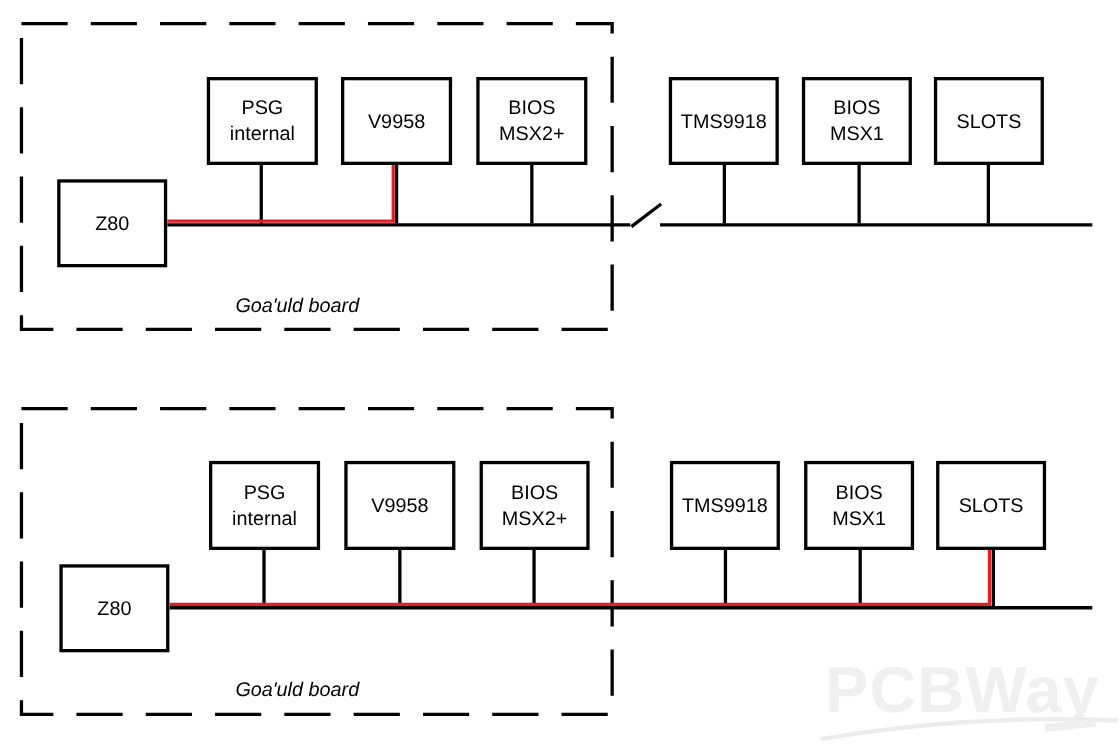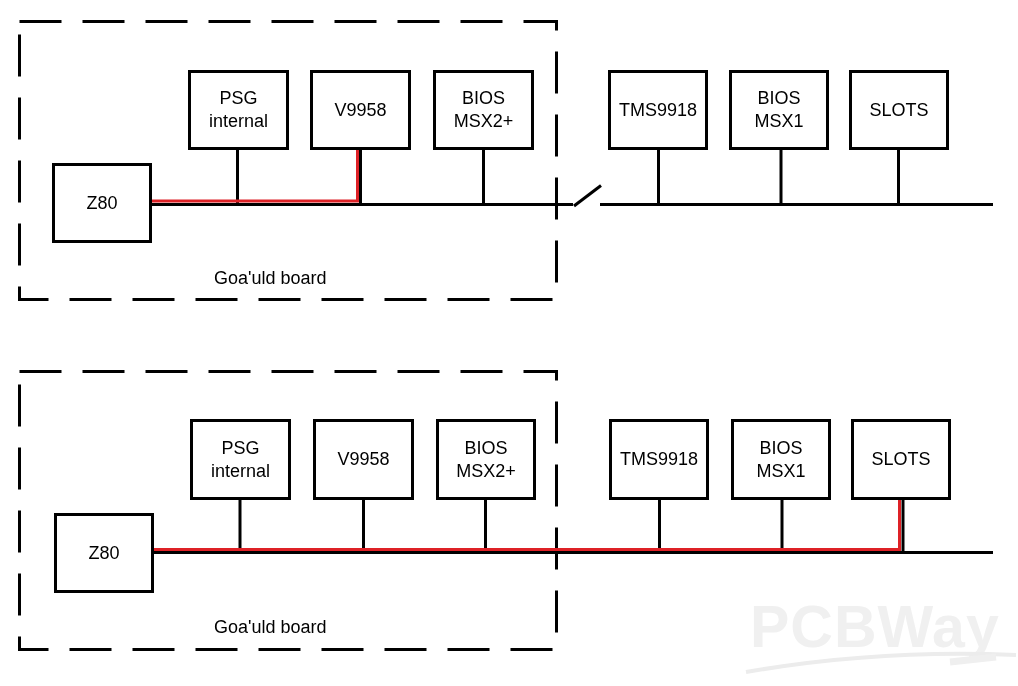--- a/index.html
+++ b/index.html
@@ -18,21 +18,21 @@
     background:#fff;
     display:flex;align-items:center;justify-content:center;
     text-align:center;
   }
   .box .lbl{
     white-space:pre-line;
     font-size:18px;line-height:23px;color:#000;
   }
   .board-label{
     position:absolute;
-    font-size:18px;color:#000;
+    font-size:18px;color:#000;font-style:italic;
   }
   .watermark{
     position:absolute;
     left:750px;top:593px;
     font-size:59px;font-weight:bold;
     letter-spacing:1px;
     color:var(--wm,#f0f0f0);
     user-select:none;
   }
   svg [stroke]{fill:none;}

